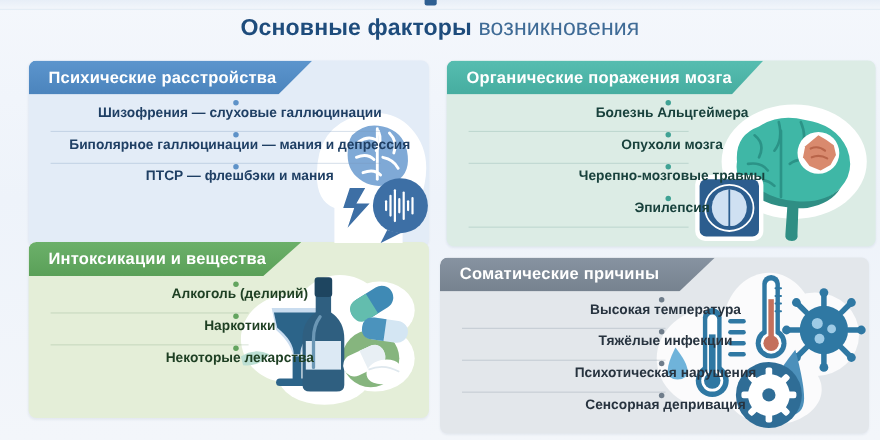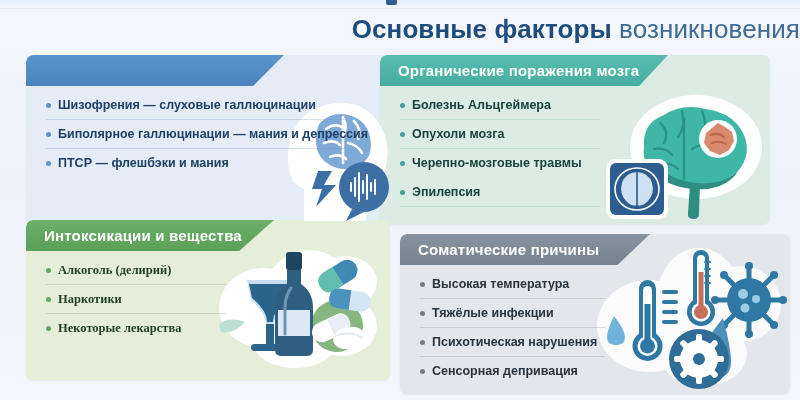--- a/index.html
+++ b/index.html
@@ -37,43 +37,43 @@
     width: 11px; height: 5px;
     background: #2e5f92;
     border-radius: 0 0 2px 2px;
   }
 
   
   .title {
     position: absolute;
     left: 0; top: 14px;
     width: 800px;
-    text-align: right;
-    font-size: 26px;
+    text-align: center;
+    font-size: 21px;
     letter-spacing: 0.1px;
     white-space: nowrap;
   }
   .title .t-strong {
     font-weight: bold;
     color: #1e4c7c;
   }
   .title .t-light {
     font-weight: normal;
     color: #3f6b96;
   }
 
   
   .card {
     position: absolute;
     border-radius: 7px;
     overflow: hidden;
     box-shadow: 0 1px 2px rgba(40,70,110,0.07);
   }
   #card-0 { left: 26px;  top: 55px;  width: 364px; height: 169px; background: #e3ecf7; }
-  #card-1 { left: 380px; top: 55px;  width: 390px; height: 169px; background: #dcece5; }
+  #card-1 { left: 406px; top: 55px;  width: 390px; height: 169px; background: #dcece5; }
   #card-2 { left: 26px;  top: 220px; width: 364px; height: 160px; background: #e4eed8; }
   #card-3 { left: 400px; top: 234px; width: 390px; height: 160px; background: #e3e7eb; }
 
   .card-header {
     position: relative;
     height: 31px;
     display: flex;
     align-items: center;
     padding-left: 18px;
     color: #ffffff;
@@ -109,20 +109,21 @@
     list-style: none;
   }
   .list-item {
     position: relative;
     display: flex;
     align-items: center;
     padding: 0 0 0 20px;
     height: 29px;
     font-size: 12.5px;
     white-space: nowrap;
+    flex-direction: column;
   }
   .list-item .dot {
     width: 5px; height: 5px;
     border-radius: 50%;
     margin-right: 7px;
     flex: 0 0 auto;
   }
   .list-item .li-text { line-height: 1; }
   .list-item::after {
     content: "";
@@ -134,21 +135,21 @@
 
   #card-0 .dot { background: #5e92c8; }
   #card-0 .li-text { color: #1f3f64; font-weight: bold; }
   #card-0 .list-item::after { width: 300px; background: rgba(120,150,185,0.28); }
 
   #card-1 .dot { background: #3fa294; }
   #card-1 .li-text { color: #18413c; font-weight: bold; }
   #card-1 .list-item::after { width: 200px; background: rgba(110,160,150,0.26); }
 
   #card-2 .dot { background: #63a45f; }
-  #card-2 .li-text { color: #1e3f23; font-weight: bold; font-family: Liberation Serif, serif; }
+  #card-2 .li-text { color: #1e3f23; font-weight: bold; }
   #card-2 .list-item::after { width: 180px; background: rgba(120,160,115,0.26); }
 
   #card-3 .dot { background: #6f7d8b; }
   #card-3 .li-text { color: #27333f; font-weight: bold; }
   #card-3 .list-item::after { width: 185px; background: rgba(130,145,160,0.3); }
 
   
   .art {
     position: absolute;
     z-index: 1;
@@ -169,20 +170,21 @@
   </div>
 
   <div class="title">
     <span class="t-strong">Основные факторы</span>
     <span class="t-light">возникновения</span>
   </div>
 
   <div class="card" id="card-0">
     <div class="card-header">
       <div class="hdr-bg"></div>
+      <span class="hdr-label">Психические расстройства</span>
     </div>
 
     <div class="art" id="art-0">
       <svg viewBox="0 0 120 150" width="120" height="150">
         <path d="M30 150 L30 118 Q14 112 14 88 Q14 44 52 34 Q82 26 100 46 Q118 66 112 96 Q108 120 92 128 L92 150 Z" fill="#ffffff"></path>
         <path d="M46 52 Q58 40 74 44 Q92 48 96 66 Q100 86 86 94 Q70 102 56 94 Q42 86 42 70 Q42 58 46 52 Z" fill="#7fa9d6"></path>
         <g stroke="#ffffff" stroke-width="2.6" fill="none" stroke-linecap="round">
           <path d="M52 58 Q60 52 68 56"></path>
           <path d="M70 48 Q74 58 68 66"></path>
           <path d="M80 50 Q88 58 84 68"></path>

